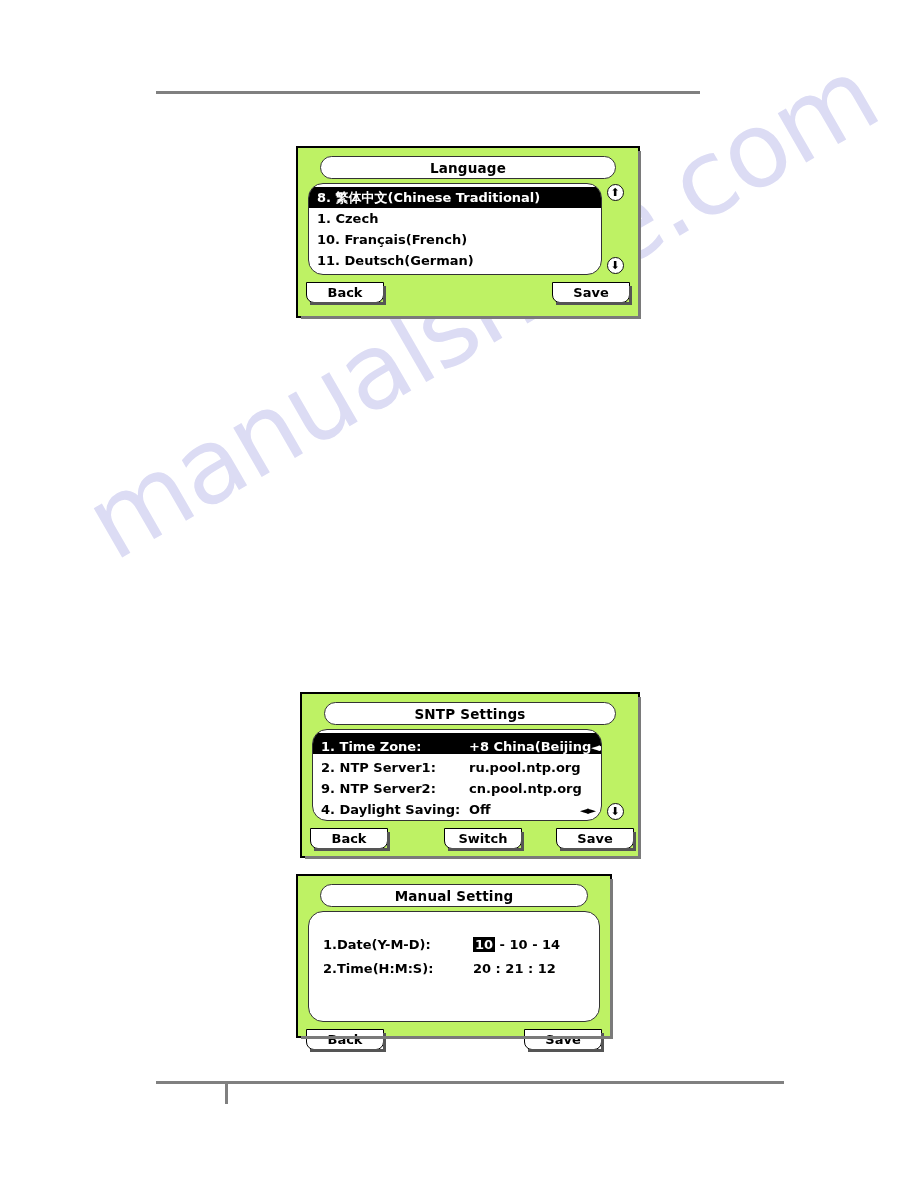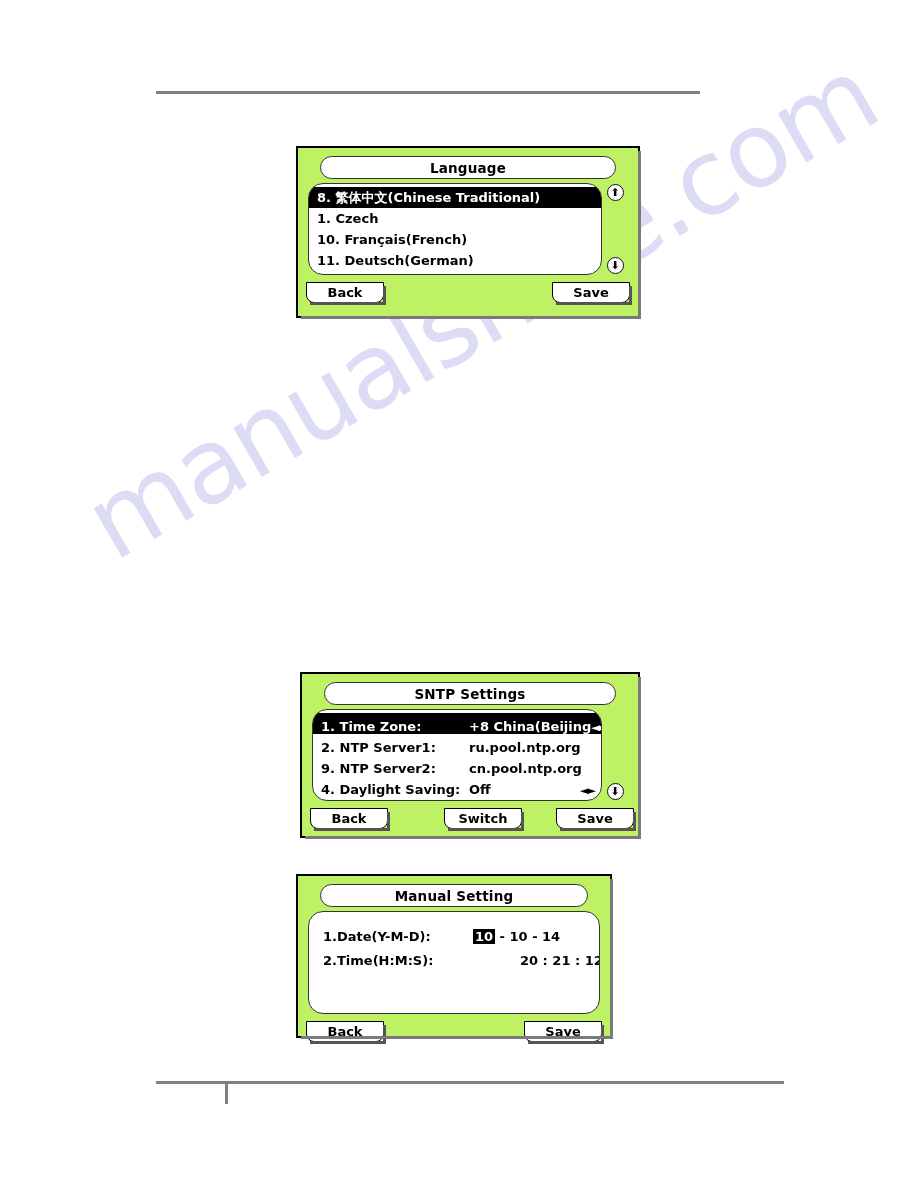--- a/index.html
+++ b/index.html
@@ -235,21 +235,21 @@
 
   
   .inv {
     background: #000;
     color: #fff;
     padding: 0 2px;
   }
 
   
   #lcd-language { left: 296px; top: 146px; width: 344px; height: 172px; }
-  #lcd-sntp     { left: 300px; top: 672px; width: 340px; height: 166px; }
+  #lcd-sntp     { left: 300px; top: 692px; width: 340px; height: 166px; }
   #lcd-manual   { left: 296px; top: 874px; width: 316px; height: 164px; }
 
   .blank-filler { height: 21px; }
 </style>
 </head>
 <body>
 
 <div class="page-header-rule"></div>
 <div class="page-footer-rule"></div>
 <div class="page-footer-tick"></div>
@@ -331,28 +331,28 @@
     <div class="sk">Switch</div>
     <div class="sk" style="margin-left:6px;">Save</div>
   </div>
 </div>
 
 <div class="lcd shadow" id="lcd-manual">
 
   <div class="lcd-title">Manual Setting</div>
 
   <div class="lcd-body">
-    <div class="listbox" style="padding-top:8px;padding-left:6px;">
+    <div class="listbox" style="padding-top:16px;padding-left:6px;">
 
       <div class="kvrow" style="height:24px;">
         <span class="k" style="width:150px;">1.Date(Y-M-D):</span>
         <span class="v"><span class="inv">10</span><span> - 10  - 14</span></span>
       </div>
 
-      <div class="kvrow" style="height:24px;gap:47px;">
+      <div class="kvrow" style="height:24px;">
         <span class="k" style="width:150px;">2.Time(H:M:S):</span>
         <span class="v">20 : 21 : 12</span>
       </div>
 
       <div class="blank-filler"></div>
       <div class="blank-filler"></div>
 
     </div>
   </div>
 

